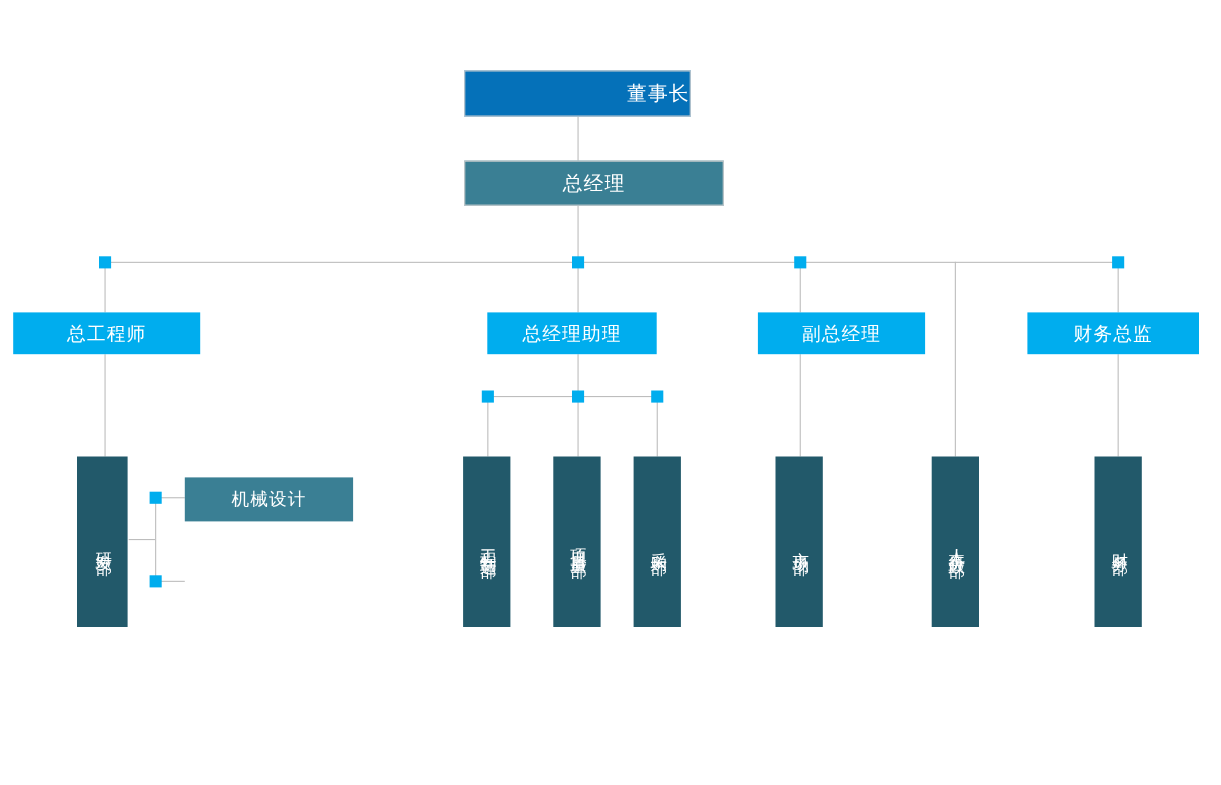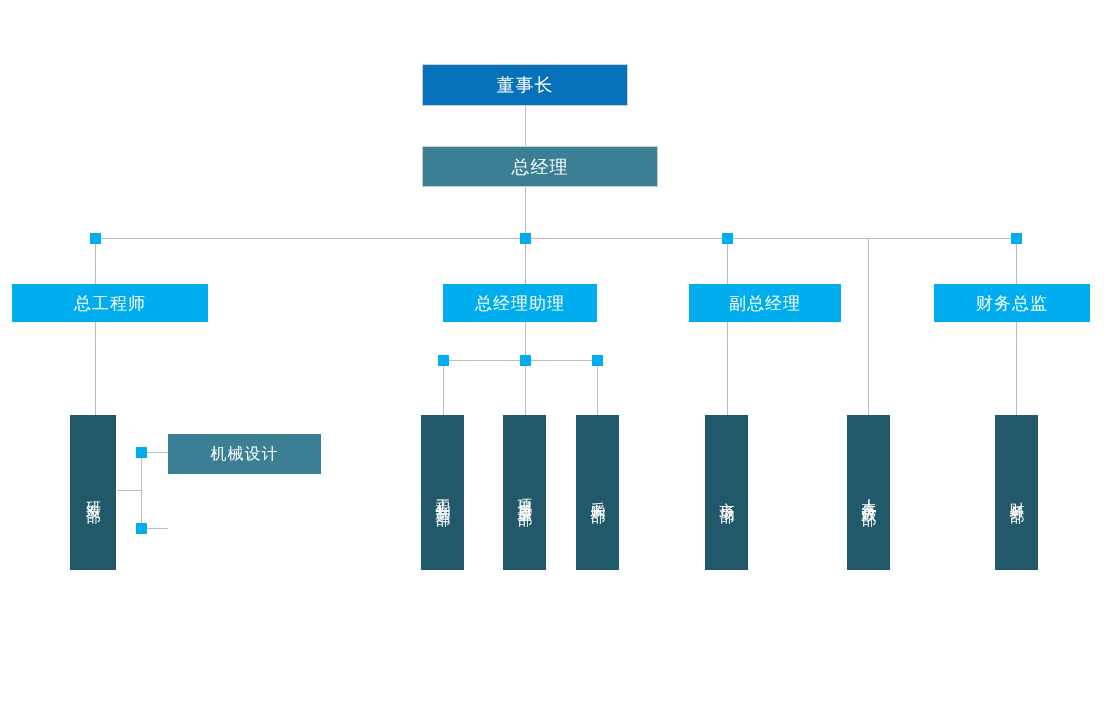--- a/index.html
+++ b/index.html
@@ -112,29 +112,29 @@
 
   <div class="conn-v" style="left:1016px; top:322px; height:93px;"></div>
 
   <div class="conn-h" style="left:117px; top:490px; width:24px;"></div>
   <div class="conn-v" style="left:141px; top:452px; height:76px;"></div>
   <div class="conn-h" style="left:141px; top:452px; width:27px;"></div>
   <div class="conn-h" style="left:141px; top:528px; width:27px;"></div>
   <div class="handle" style="left:136px; top:447px;"></div>
   <div class="handle" style="left:136px; top:523px;"></div>
 
-  <div class="node node-chairman" style="left:422px; top:64px; width:206px; height:42px;">
+  <div class="node node-chairman" style="left:422px; top:64px; width:206px; height:42px;justify-content:flex-end;">
     <span>董事长</span>
   </div>
 
   <div class="node node-gm" style="left:422px; top:146px; width:236px; height:41px;">
     <span>总经理</span>
   </div>
 
-  <div class="node node-level3" style="left:12px; top:284px; width:196px; height:38px;">
+  <div class="node node-level3" style="left:12px; top:284px; width:170px; height:38px;">
     <span>总工程师</span>
   </div>
 
   <div class="node node-level3" style="left:443px; top:284px; width:154px; height:38px;">
     <span>总经理助理</span>
   </div>
 
   <div class="node node-level3" style="left:689px; top:284px; width:152px; height:38px;">
     <span>副总经理</span>
   </div>

